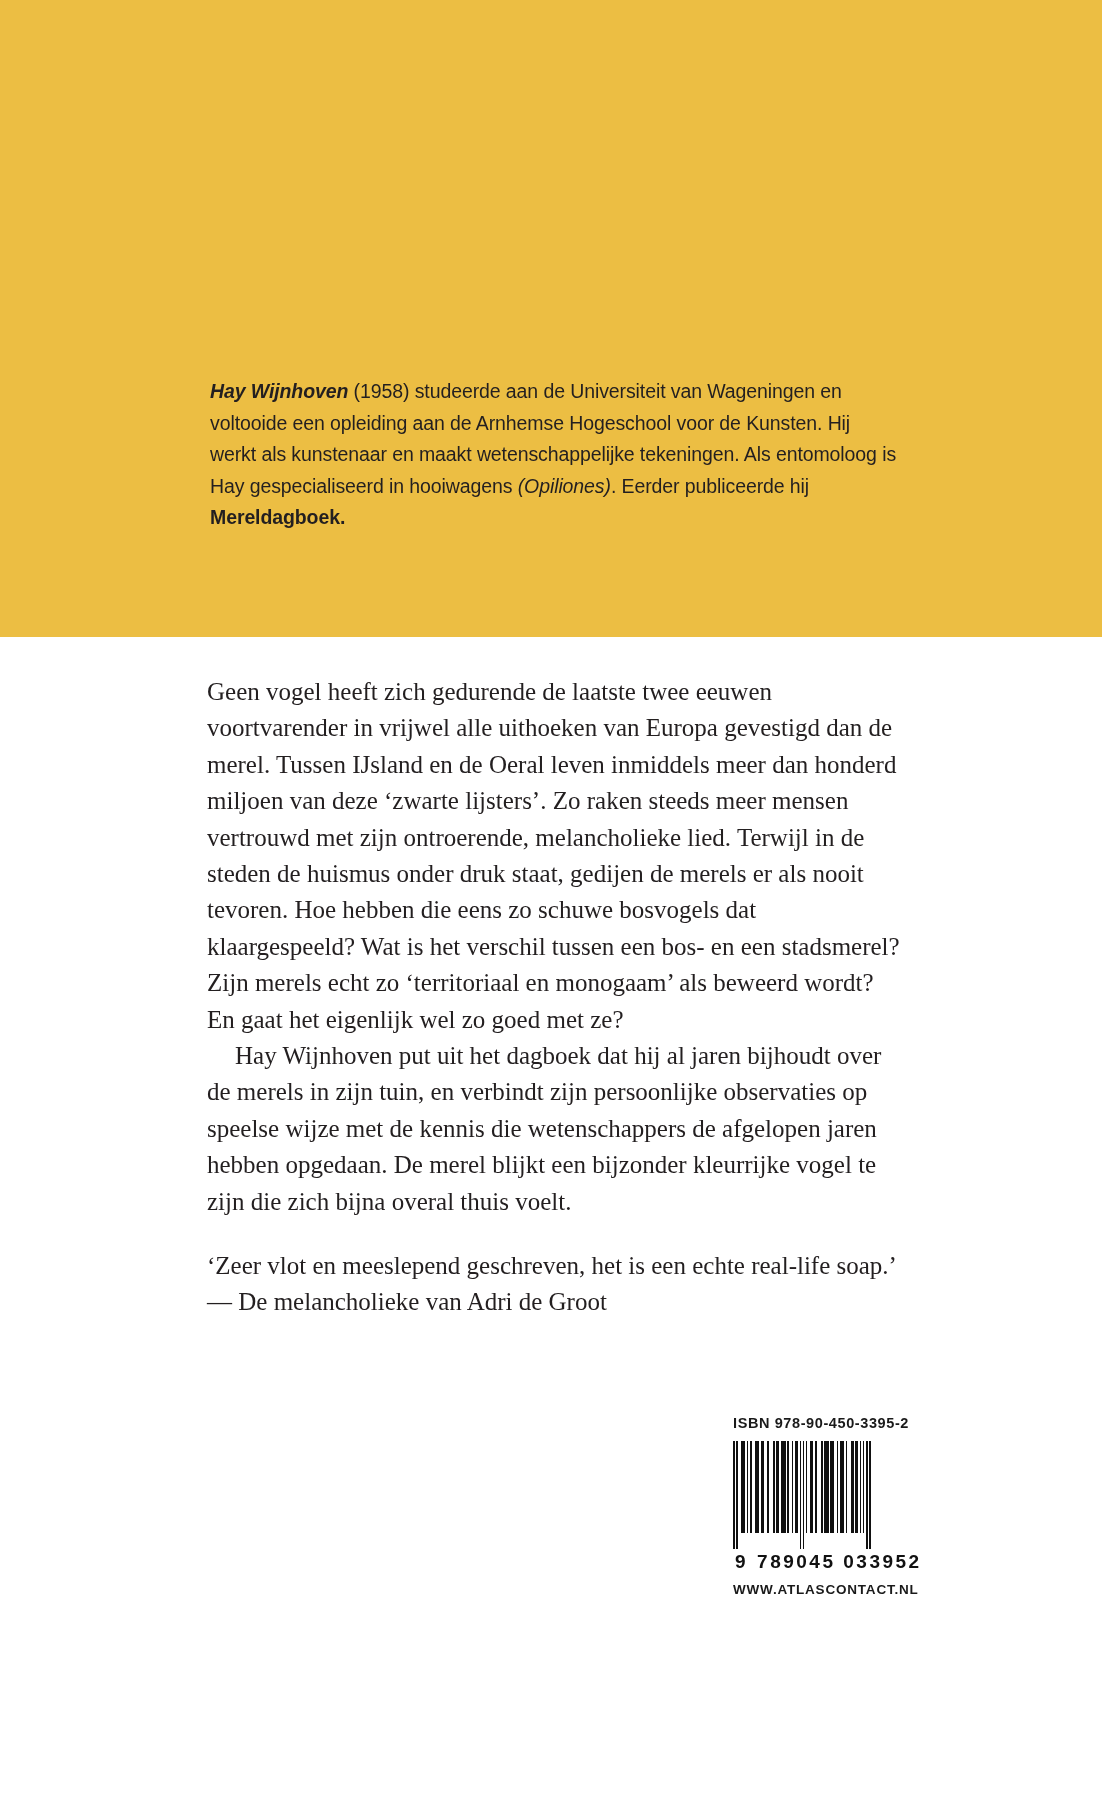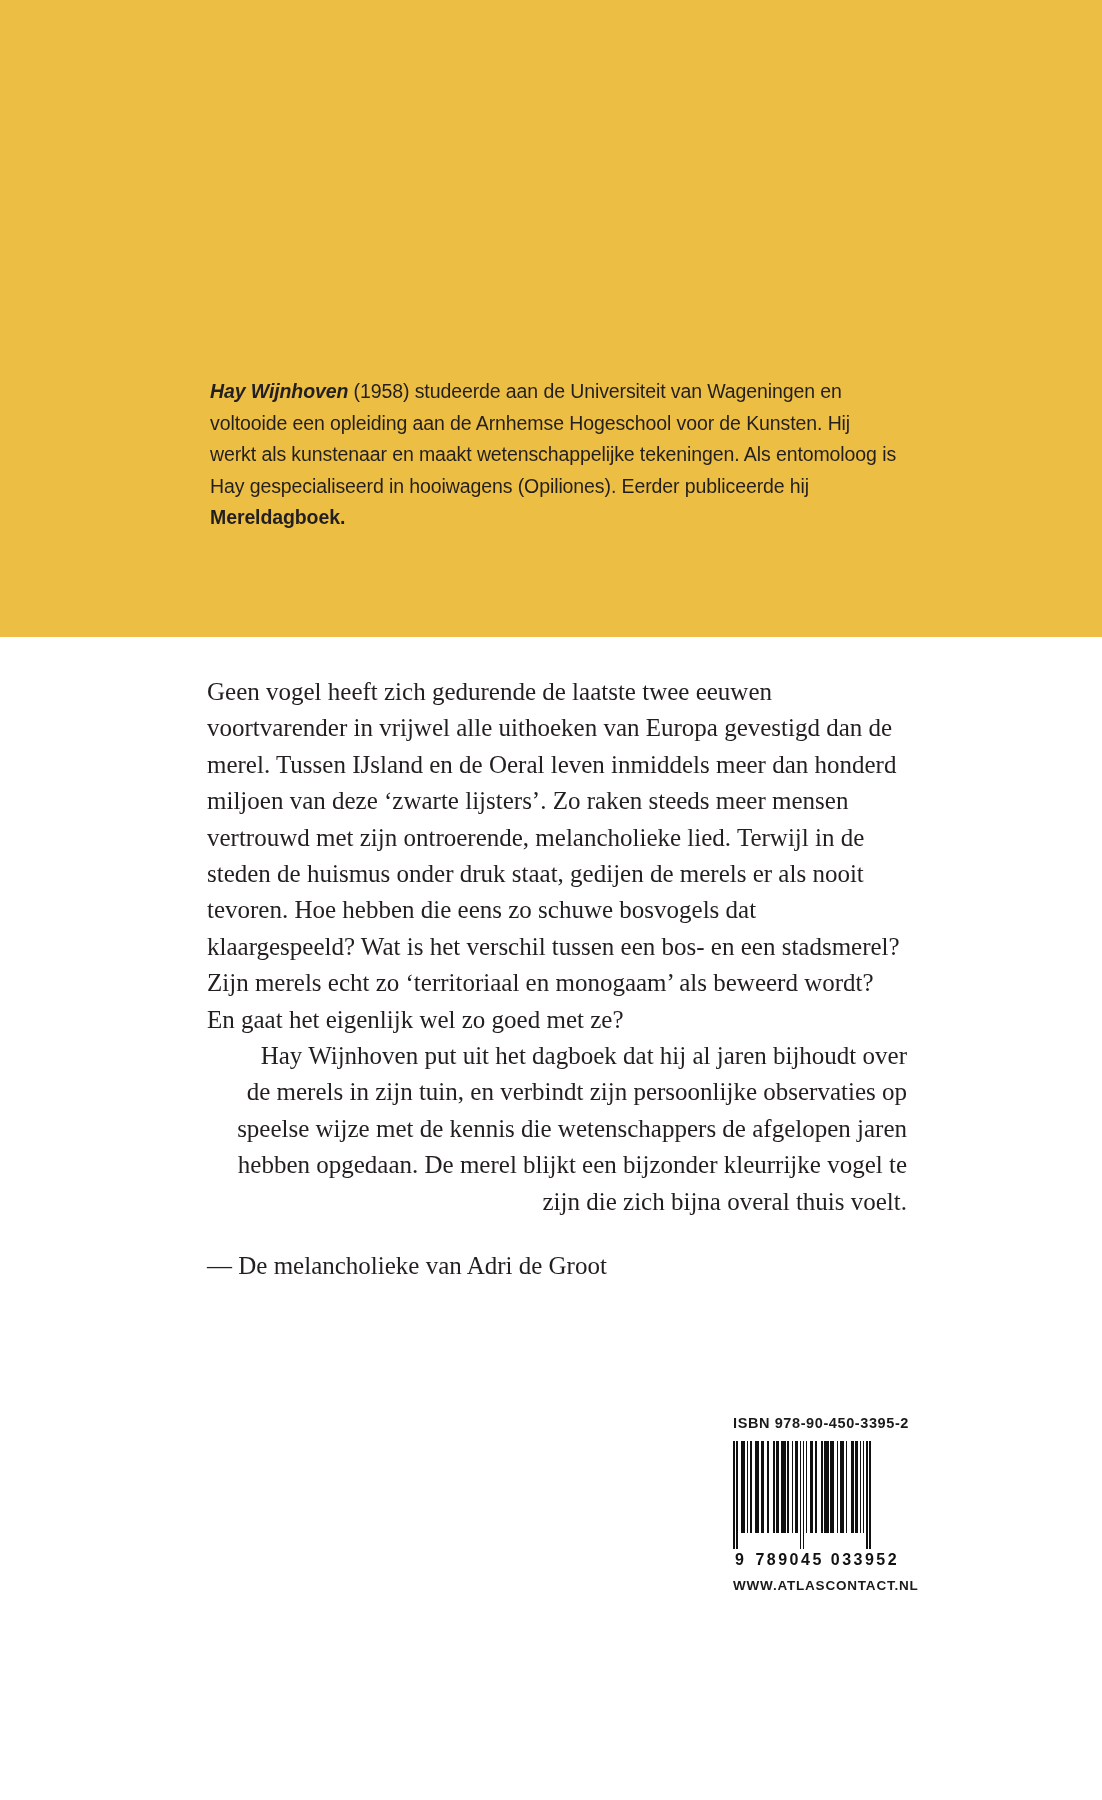--- a/index.html
+++ b/index.html
@@ -35,20 +35,21 @@
     font-size: 19.5px;
     line-height: 31.5px;
     color: #231f20;
     letter-spacing: -0.1px;
   }
   .author-bio .author-name {
     font-weight: bold;
     font-style: italic;
   }
   .author-bio .ital {
+    font-style: italic;
   }
   .author-bio .ital-b {
     font-weight: bold;
   }
 
   
   .blurb {
     position: absolute;
     left: 207px;
     top: 674px;
@@ -56,21 +57,20 @@
     font-size: 25px;
     line-height: 36.4px;
     color: #231f20;
     text-align: left;
   }
   .blurb p {
     margin: 0;
   }
   .blurb p.indented {
     text-indent: 28px;
-    text-align: right;
   }
 
   
   .review-block {
     position: absolute;
     left: 207px;
     top: 1248px;
     width: 720px;
     font-size: 25px;
     line-height: 36.4px;
@@ -110,21 +110,21 @@
   }
   .barcode .bar {
     background: #111111;
     height: 92px;
   }
   .barcode .bar.tall {
     height: 108px;
   }
   .barcode-digits {
     font-family: "Liberation Sans", sans-serif;
-    font-size: 16px;
+    font-size: 19px;
     font-weight: bold;
     color: #111;
     letter-spacing: 2.5px;
     white-space: nowrap;
     margin-top: 2px;
     padding-left: 2px;
   }
   .barcode-digits .lead {
     margin-right: 9px;
   }
@@ -148,20 +148,21 @@
 <div class="author-bio">
   <span class="author-name">Hay Wijnhoven</span><span> (1958) studeerde aan de Universiteit van Wageningen en voltooide een opleiding aan de Arnhemse Hogeschool voor de Kunsten. Hij werkt als kunstenaar en maakt wetenschappelijke tekeningen. Als entomoloog is Hay gespecialiseerd in hooiwagens </span><span class="ital">(Opiliones)</span><span>. Eerder publiceerde hij </span><span class="ital-b">Mereldagboek.</span>
 </div>
 
 <div class="blurb">
   <p>Geen vogel heeft zich gedurende de laatste twee eeuwen voortvarender in vrijwel alle uithoeken van Europa gevestigd dan de merel. Tussen IJsland en de Oeral leven inmiddels meer dan honderd miljoen van deze ‘zwarte lijsters’. Zo raken steeds meer mensen vertrouwd met zijn ontroerende, melancholieke lied. Terwijl in de steden de huismus onder druk staat, gedijen de merels er als nooit tevoren. Hoe hebben die eens zo schuwe bosvogels dat klaargespeeld? Wat is het verschil tussen een bos- en een stadsmerel? Zijn merels echt zo ‘territoriaal en monogaam’ als beweerd wordt? En gaat het eigenlijk wel zo goed met ze?</p>
   <p class="indented">Hay Wijnhoven put uit het dagboek dat hij al jaren bijhoudt over de merels in zijn tuin, en verbindt zijn persoonlijke observaties op speelse wijze met de kennis die wetenschappers de afgelopen jaren hebben opgedaan. De merel blijkt een bijzonder kleurrijke vogel te zijn die zich bijna overal thuis voelt.</p>
 </div>
 
 <div class="review-block">
+  <div class="line">‘Zeer vlot en meeslepend geschreven, het is een echte real-life soap.’</div>
   <div class="line">— De melancholieke van Adri de Groot</div>
 </div>
 
 <div class="isbn-area">
   <div class="isbn-text">ISBN 978-90-450-3395-2</div>
   <div class="barcode">
       <div class="bar tall" style="width: 1.55px;"></div>
       <div class="bar tall" style="width: 1.55px; background: transparent;"></div>
       <div class="bar tall" style="width: 1.55px;"></div>
       <div class="bar" style="width: 3.1px; background: transparent;"></div>

